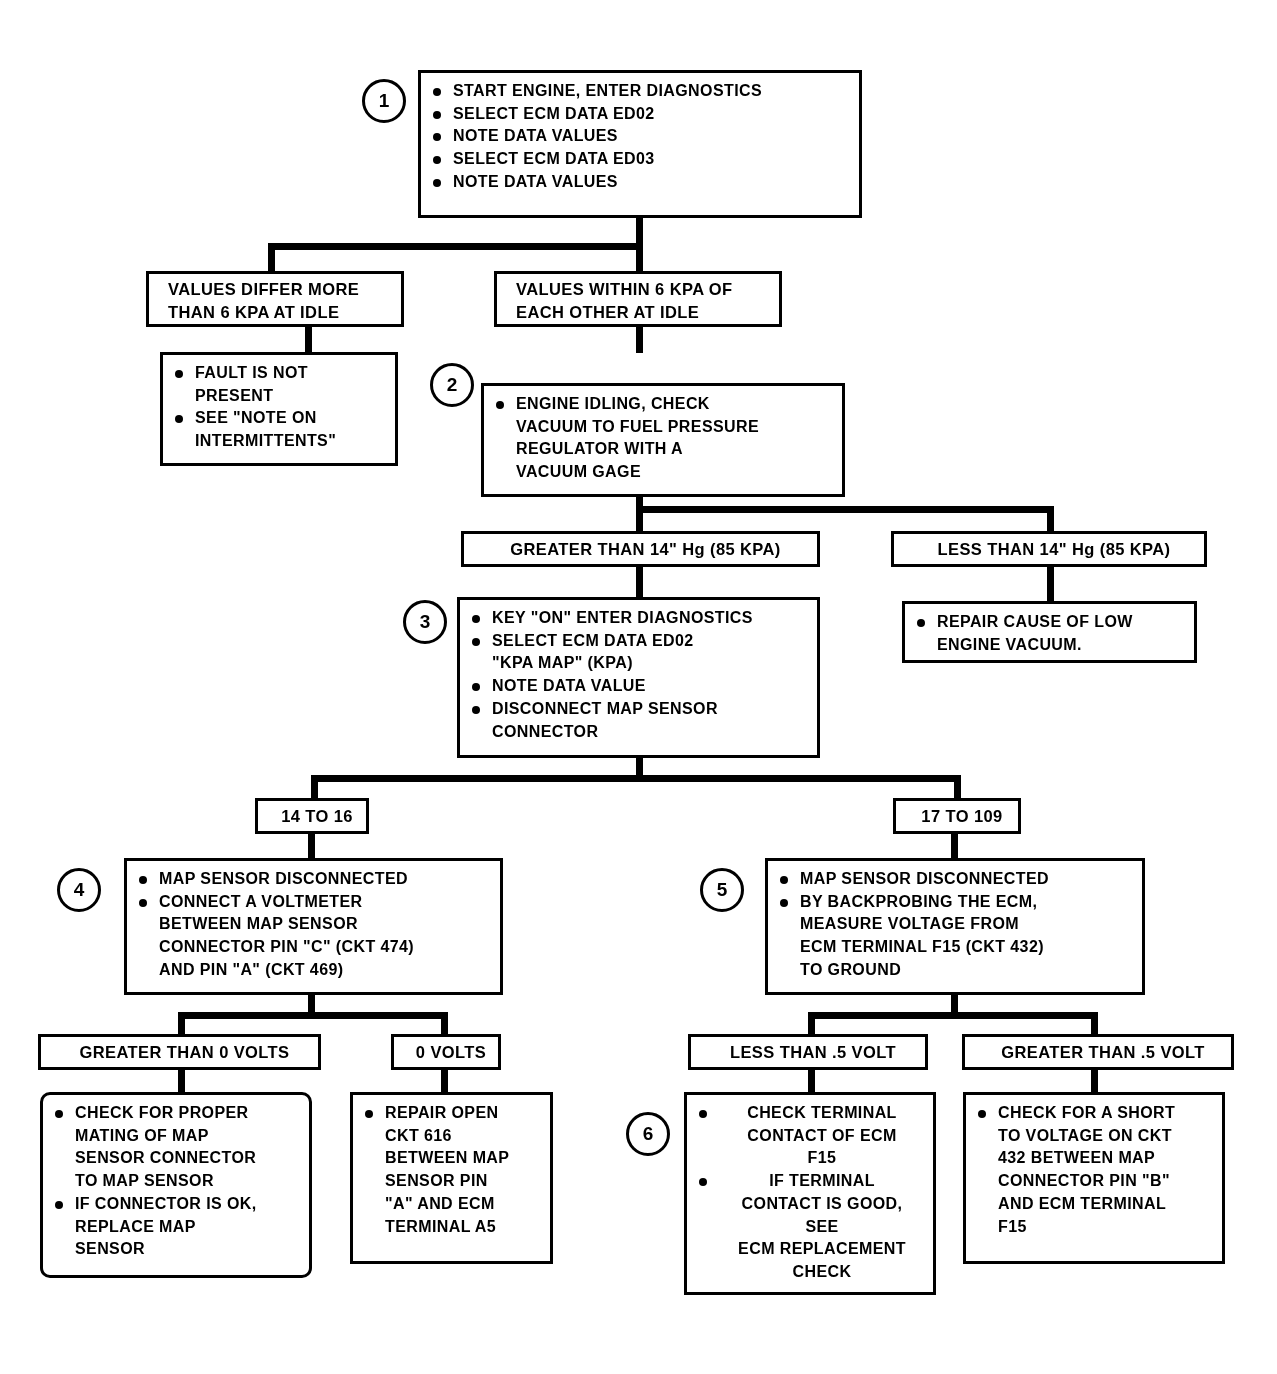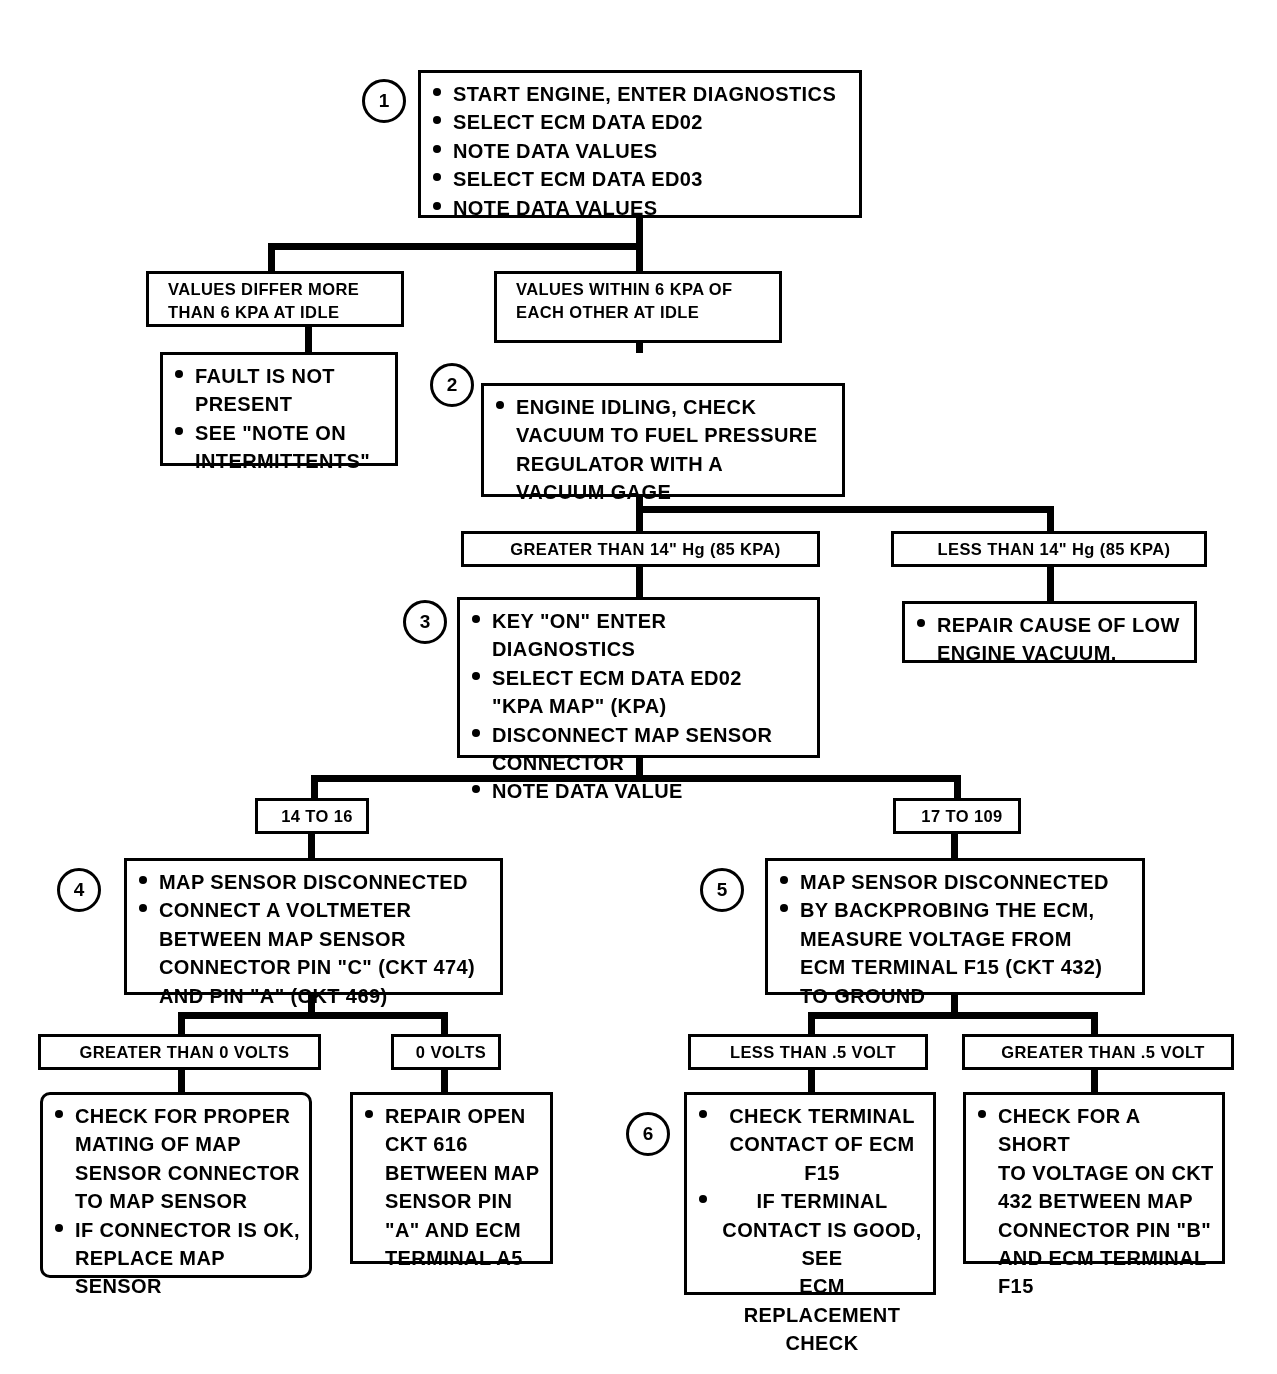--- a/index.html
+++ b/index.html
@@ -30,21 +30,21 @@
   
   ul.bul {
     list-style: none;
     margin: 0;
     padding: 0;
   }
   ul.bul > li {
     position: relative;
     padding-left: 22px;
     margin: 0 0 0 0;
-    font-size: 20px;
+    font-size: 16px;
     font-weight: bold;
     letter-spacing: 0.4px;
     line-height: 1.42;
     color: #000000;
     white-space: pre-line;
   }
   ul.bul > li::before {
     content: "";
     position: absolute;
     left: 2px;
@@ -128,21 +128,21 @@
   <div class="vline" style="left:268px; top:243px; height:30px;"></div>
   <div class="vline" style="left:636px; top:243px; height:30px;"></div>
 
   <div class="box cond" style="left:146px; top:271px; width:258px; height:56px;">
     <div class="box-inner">
       <div class="plain">VALUES DIFFER MORE
 THAN 6 KPA AT IDLE</div>
     </div>
   </div>
 
-  <div class="box cond" style="left:494px; top:271px; width:288px; height:72px;">
+  <div class="box cond" style="left:494px; top:271px; width:288px; height:56px;">
     <div class="box-inner">
       <div class="plain">VALUES WITHIN 6 KPA OF
 EACH OTHER AT IDLE</div>
     </div>
   </div>
 
   <div class="vline" style="left:305px; top:327px; height:26px;"></div>
   <div class="vline" style="left:636px; top:327px; height:26px;"></div>
 
   <div class="box" style="left:160px; top:352px; width:238px; height:114px;">
@@ -201,23 +201,23 @@
 
   <div class="circle" style="left:403px; top:600px;">
     <span>3</span>
   </div>
   <div class="box" style="left:457px; top:597px; width:363px; height:161px;">
     <div class="box-inner">
       <ul class="bul">
         <li>KEY "ON" ENTER DIAGNOSTICS</li>
         <li>SELECT ECM DATA ED02
 "KPA MAP" (KPA)</li>
+        <li>NOTE DATA VALUE</li>
         <li>DISCONNECT MAP SENSOR
 CONNECTOR</li>
-        <li>NOTE DATA VALUE</li>
       </ul>
     </div>
   </div>
 
   <div class="vline" style="left:636px; top:758px; height:24px;"></div>
   <div class="hline" style="left:311px; top:775px; width:650px;"></div>
   <div class="vline" style="left:311px; top:775px; height:25px;"></div>
   <div class="vline" style="left:954px; top:775px; height:25px;"></div>
 
   <div class="box cond cond-center" style="left:255px; top:798px; width:114px; height:36px;">

